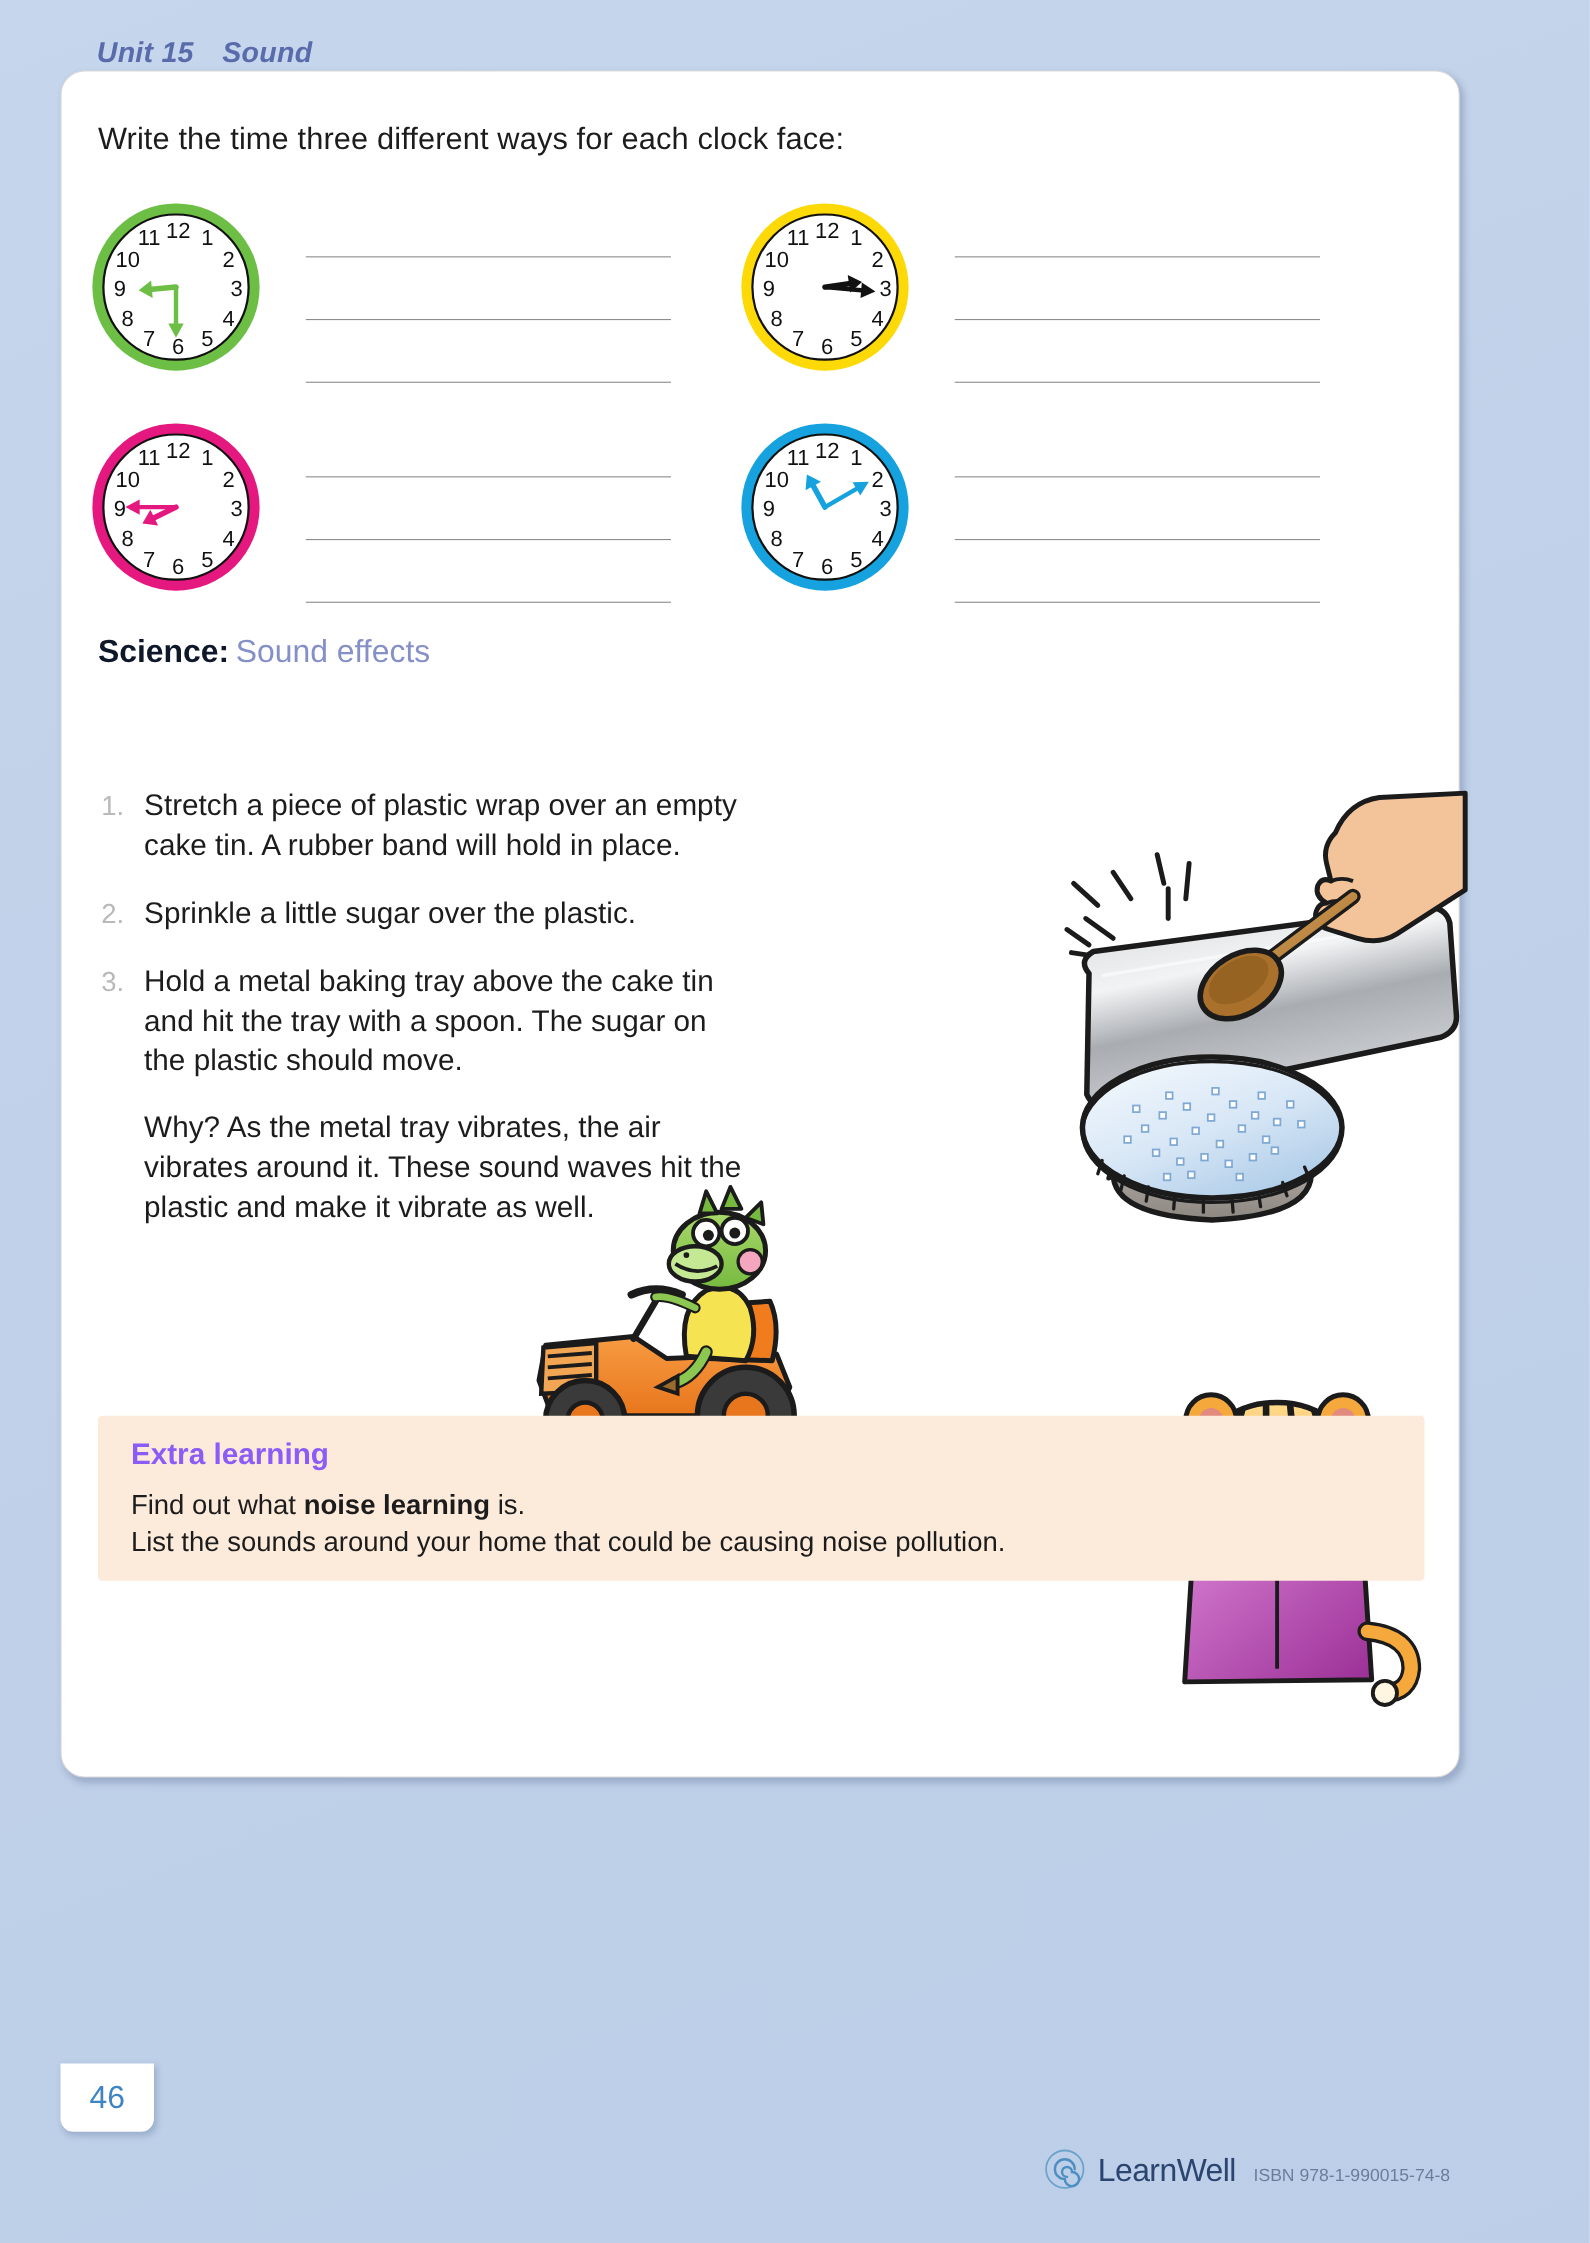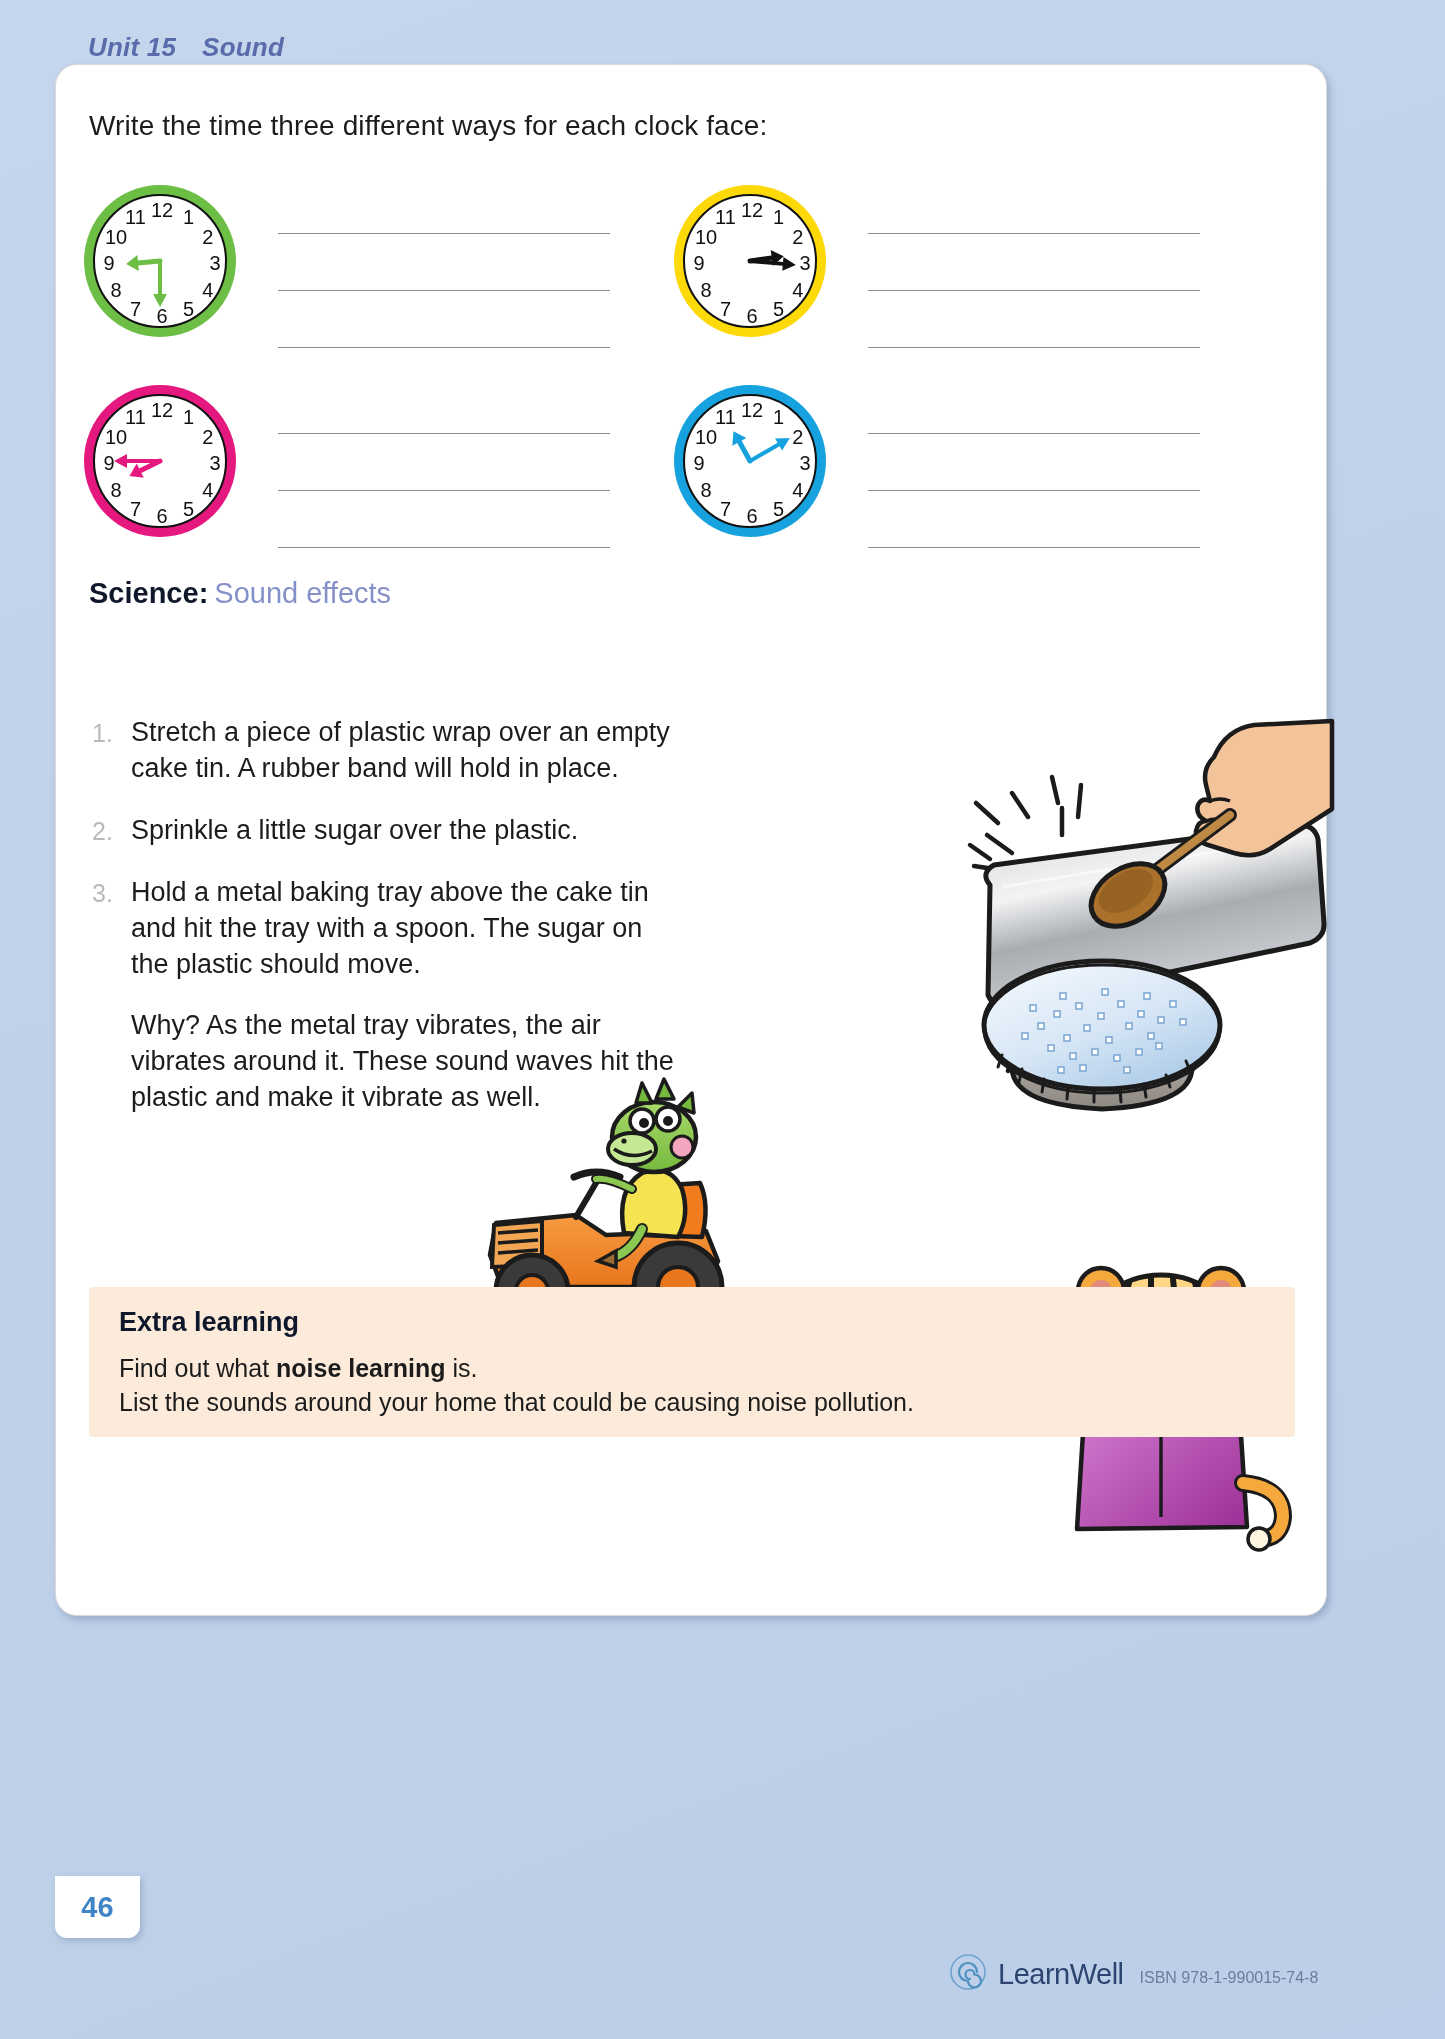--- a/index.html
+++ b/index.html
@@ -179,21 +179,21 @@
     width: 1206px;
     height: 150px;
     background: #fcebdb;
     border-radius: 4px;
   }
   .extra .title {
     position: absolute;
     left: 30px; top: 20px;
     font-size: 27px;
     font-weight: bold;
-    color: #0f172a;
+    color: #8b5cf6;
   }
   .extra .body {
     position: absolute;
     left: 30px; top: 64px;
     font-size: 25px;
     line-height: 1.36;
     color: #1c1c1c;
   }
   .extra .body b { font-weight: bold; }
 
@@ -206,21 +206,20 @@
     height: 62px;
     background: #fff;
     border-bottom-left-radius: 12px;
     border-bottom-right-radius: 12px;
     box-shadow: 2px 3px 6px rgba(70,90,130,0.28);
     color: #3f84c4;
     font-size: 29px;
     display: flex;
     align-items: center;
     justify-content: center;
-    font-weight: bold;
   }
 
   
   .brand {
     position: absolute;
     left: 948px;
     top: 1952px;
     display: flex;
     align-items: center;
     gap: 10px;

